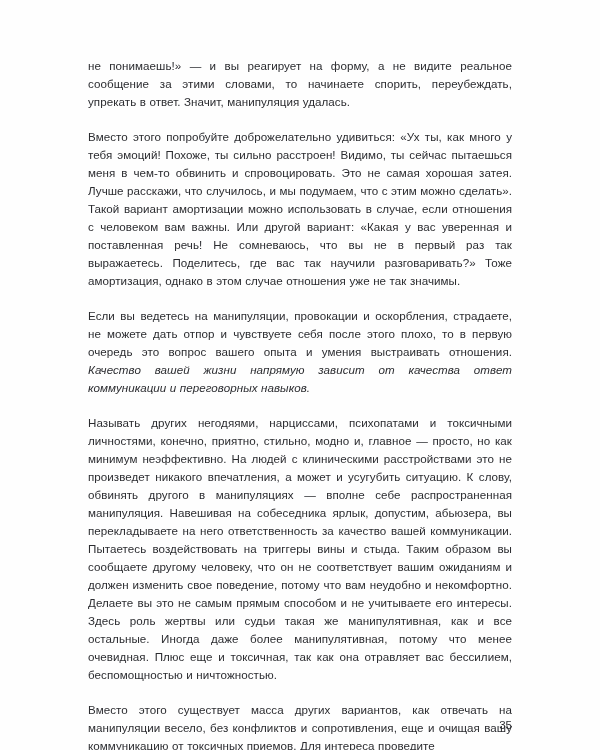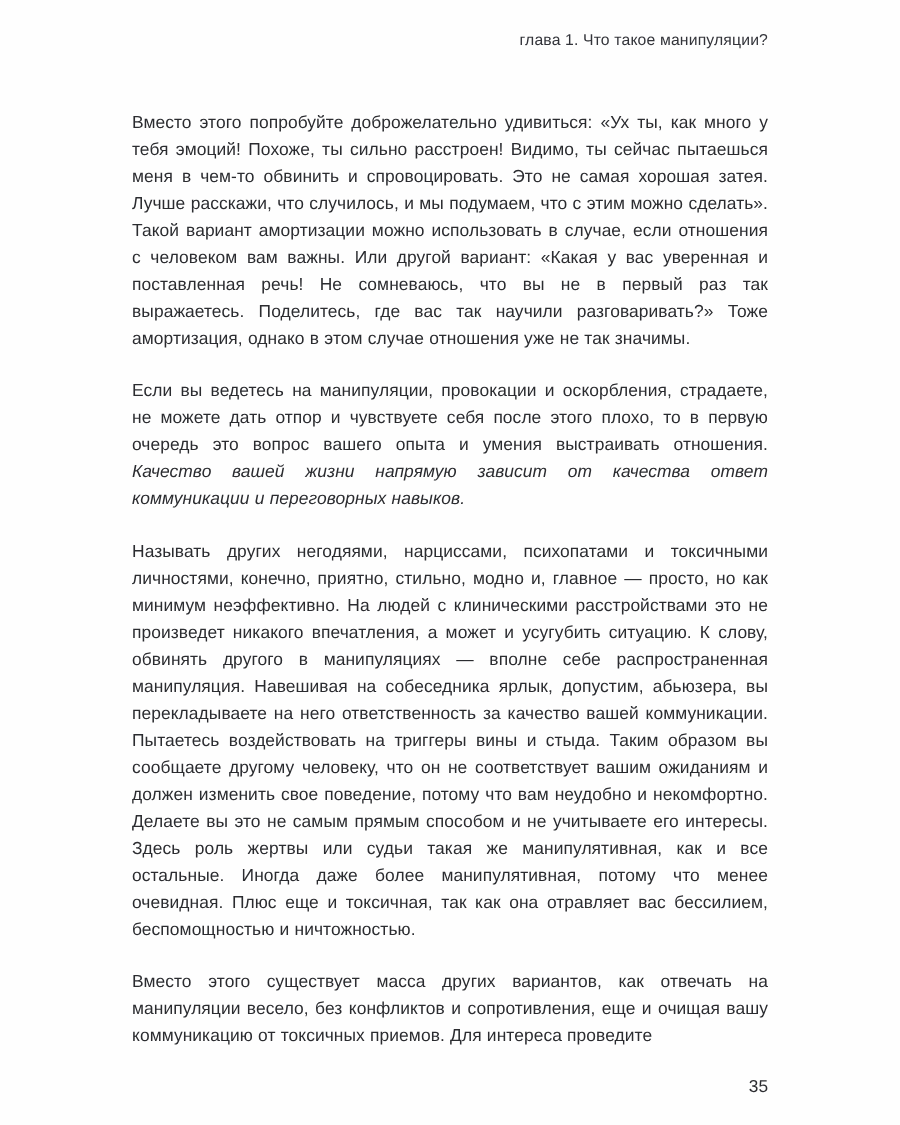--- a/index.html
+++ b/index.html
@@ -80,24 +80,24 @@
     font-size: 11.5px;
     line-height: 14px;
     color: #2b2c30;
   }
 </style>
 </head>
 <body>
 
 <div class="page">
 
-  <div class="running-head">глава 1. Что такое манипуляции?</div>
 
   <div class="text-column">
 
+    <p class="paragraph p-1">не понимаешь!» — и вы реагирует на форму, а не видите реальное сообщение за этими словами, то начинаете спорить, переубеждать, упрекать в ответ. Значит, манипуляция удалась.</p>
 
     <p class="paragraph p-2">Вместо этого попробуйте доброжелательно удивиться: «Ух ты, как много у тебя эмоций! Похоже, ты сильно расстроен! Видимо, ты сейчас пытаешься меня в чем-то обвинить и спровоцировать. Это не самая хорошая затея. Лучше расскажи, что случилось, и мы подумаем, что с этим можно сделать». Такой вариант амортизации можно использовать в случае, если отношения с человеком вам важны. Или другой вариант: «Какая у вас уверенная и поставленная речь! Не сомневаюсь, что вы не в первый раз так выражаетесь. Поделитесь, где вас так научили разговаривать?» Тоже амортизация, однако в этом случае отношения уже не так значимы.</p>
 
     <p class="paragraph p-3"><span>Если вы ведетесь на манипуляции, провокации и оскорбления, страдаете, не можете дать отпор и чувствуете себя после этого плохо, то в первую очередь это вопрос вашего опыта и умения выстраивать отношения. </span><span class="em">Качество вашей жизни напрямую зависит от качества ответ коммуникации и переговорных навыков.</span></p>
 
     <p class="paragraph p-4">Называть других негодяями, нарциссами, психопатами и токсичными личностями, конечно, приятно, стильно, модно и, главное — просто, но как минимум неэффективно. На людей с клиническими расстройствами это не произведет никакого впечатления, а может и усугубить ситуацию. К слову, обвинять другого в манипуляциях — вполне себе распространенная манипуляция. Навешивая на собеседника ярлык, допустим, абьюзера, вы перекладываете на него ответственность за качество вашей коммуникации. Пытаетесь воздействовать на триггеры вины и стыда. Таким образом вы сообщаете другому человеку, что он не соответствует вашим ожиданиям и должен изменить свое поведение, потому что вам неудобно и некомфортно. Делаете вы это не самым прямым способом и не учитываете его интересы. Здесь роль жертвы или судьи такая же манипулятивная, как и все остальные. Иногда даже более манипулятивная, потому что менее очевидная. Плюс еще и токсичная, так как она отравляет вас бессилием, беспомощностью и ничтожностью.</p>
 
     <p class="paragraph p-5">Вместо этого существует масса других вариантов, как отвечать на манипуляции весело, без конфликтов и сопротивления, еще и очищая вашу коммуникацию от токсичных приемов. Для интереса проведите</p>
 
   </div>

